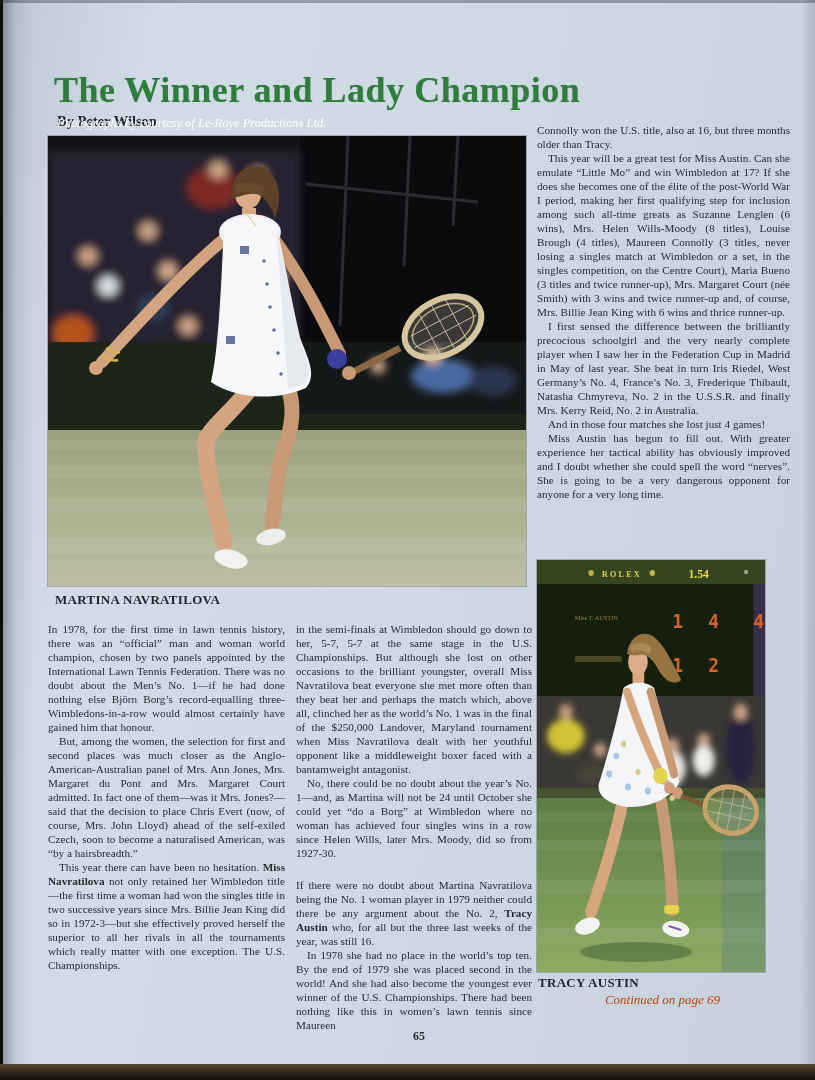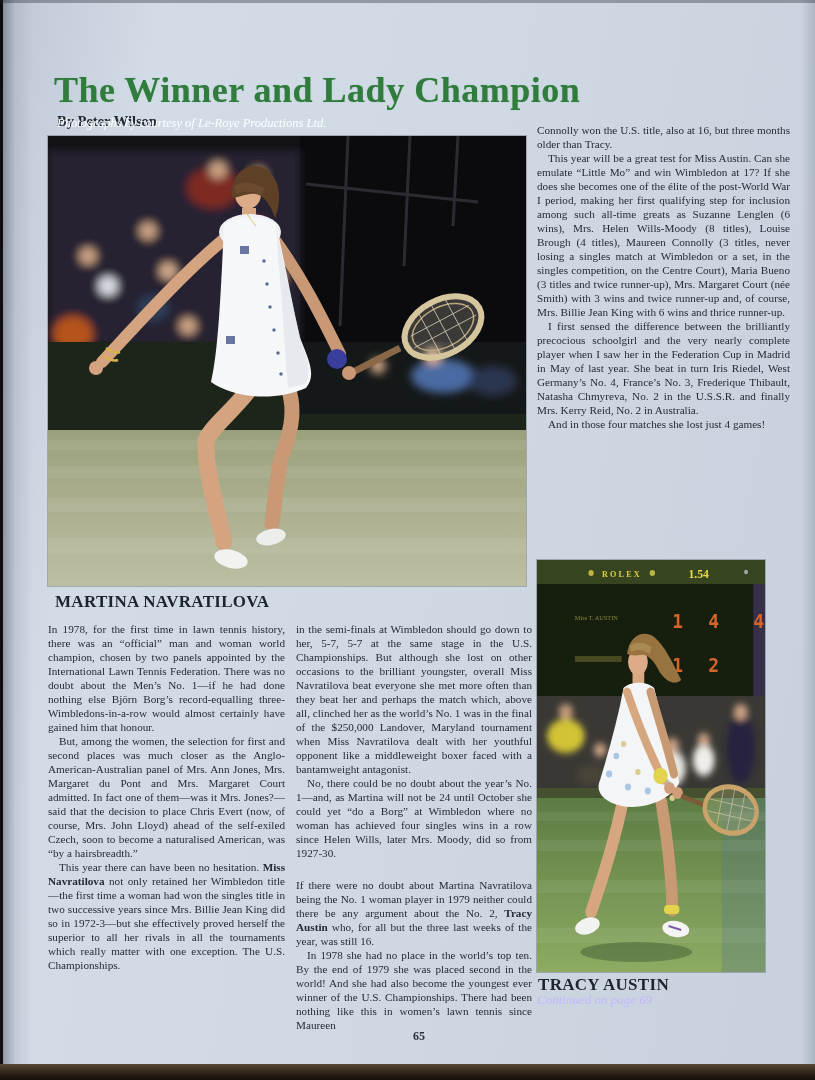--- a/index.html
+++ b/index.html
@@ -27,38 +27,38 @@
     white-space:nowrap;
   }
   .byline{position:absolute;left:57px;top:97px;font-size:14.5px;font-weight:bold;color:#232830;margin-top:16px;}
   .credit{position:absolute;left:57px;top:116px;font-size:12.5px;font-style:italic;color:#ffffff;}
 
   .photo{position:absolute;box-shadow:0 0 0 1px rgba(20,22,26,.25);}
   .photo svg{display:block;width:100%;height:100%;}
   .photo-martina{left:48px;top:136px;width:478px;height:450px;}
   .photo-tracy{left:537px;top:560px;width:228px;height:412px;}
 
-  .caption{position:absolute;font-size:17px;font-weight:bold;letter-spacing:.3px;color:#1f242c;}
+  .caption{position:absolute;font-size:13px;font-weight:bold;letter-spacing:.3px;color:#1f242c;}
   .cap-martina{left:55px;top:592px;}
   .cap-tracy{left:538px;top:975px;}
 
   .col{
     position:absolute;width:237px;
     font-size:11.2px;line-height:14px;text-align:justify;
     color:#262b34;overflow:hidden;
   }
   .col p{margin:0;}
   .col p.ind{text-indent:11px;}
   .col p.gap{margin-top:18px;}
   .col-left{left:48px;top:622px;height:414px;}
   .col-middle{left:296px;top:622px;width:236px;height:414px;}
   .col-right{left:537px;top:123px;width:253px;height:432px;}
 
-  .continued{position:absolute;left:537px;top:992px;width:251px;text-align:left;
-    font-size:13px;font-style:italic;color:#c4b5fd;}
+  .continued{position:absolute;left:537px;top:992px;width:251px;text-align:center;
+    font-size:13px;font-style:italic;color:#c2410c;}
   .pageno{position:absolute;left:48px;top:1029px;width:742px;text-align:center;
     font-size:12px;font-weight:bold;color:#2a2f37;}
 </style>
 </head>
 <body>
 
 <div class="paper"></div>
 <div class="topedge"></div>
 
 <h1 class="title">The Winner and Lady Champion</h1>
@@ -271,18 +271,19 @@
     <p><span>in the semi-finals at Wimbledon should go down to her, 5-7, 5-7 at the same stage in the U.S. Championships. But although she lost on other occasions to the brilliant youngster, overall Miss Navratilova beat everyone she met more often than they beat her and perhaps the match which, above all, clinched her as the world’s No. 1 was in the final of the $250,000 Landover, Maryland tournament when Miss Navratilova dealt with her youthful opponent like a middleweight boxer faced with a bantamweight antagonist.</span></p>
     <p class="ind"><span>No, there could be no doubt about the year’s No. 1—and, as Martina will not be 24 until October she could yet “do a Borg” at Wimbledon where no woman has achieved four singles wins in a row since Helen Wills, later Mrs. Moody, did so from 1927-30.</span></p>
     <p class="gap"><span>If there were no doubt about Martina Navratilova being the No. 1 woman player in 1979 neither could there be any argument about the No. 2, </span><b>Tracy Austin</b><span> who, for all but the three last weeks of the year, was still 16.</span></p>
     <p class="ind"><span>In 1978 she had no place in the world’s top ten. By the end of 1979 she was placed second in the world! And she had also become the youngest ever winner of the U.S. Championships. There had been nothing like this in women’s lawn tennis since Maureen</span></p>
   </div>
 <div class="col col-right">
     <p><span>Connolly won the U.S. title, also at 16, but three months older than Tracy.</span></p>
     <p class="ind"><span>This year will be a great test for Miss Austin. Can she emulate “Little Mo” and win Wimbledon at 17? If she does she becomes one of the élite of the post-World War I period, making her first qualifying step for inclusion among such all-time greats as Suzanne Lenglen (6 wins), Mrs. Helen Wills-Moody (8 titles), Louise Brough (4 titles), Maureen Connolly (3 titles, never losing a singles match at Wimbledon or a set, in the singles competition, on the Centre Court), Maria Bueno (3 titles and twice runner-up), Mrs. Margaret Court (née Smith) with 3 wins and twice runner-up and, of course, Mrs. Billie Jean King with 6 wins and thrice runner-up.</span></p>
     <p class="ind"><span>I first sensed the difference between the brilliantly precocious schoolgirl and the very nearly complete player when I saw her in the Federation Cup in Madrid in May of last year. She beat in turn Iris Riedel, West Germany’s No. 4, France’s No. 3, Frederique Thibault, Natasha Chmyreva, No. 2 in the U.S.S.R. and finally Mrs. Kerry Reid, No. 2 in Australia.</span></p>
     <p class="ind"><span>And in those four matches she lost just 4 games!</span></p>
+    <p class="ind"><span>Miss Austin has begun to fill out. With greater experience her tactical ability has obviously improved and I doubt whether she could spell the word “nerves”. She is going to be a very dangerous opponent for anyone for a very long time.</span></p>
   </div>
 
 <div class="continued">Continued on page 69</div>
 <div class="pageno">65</div>
 
 <div class="desk"></div>
 
 </body></html>

